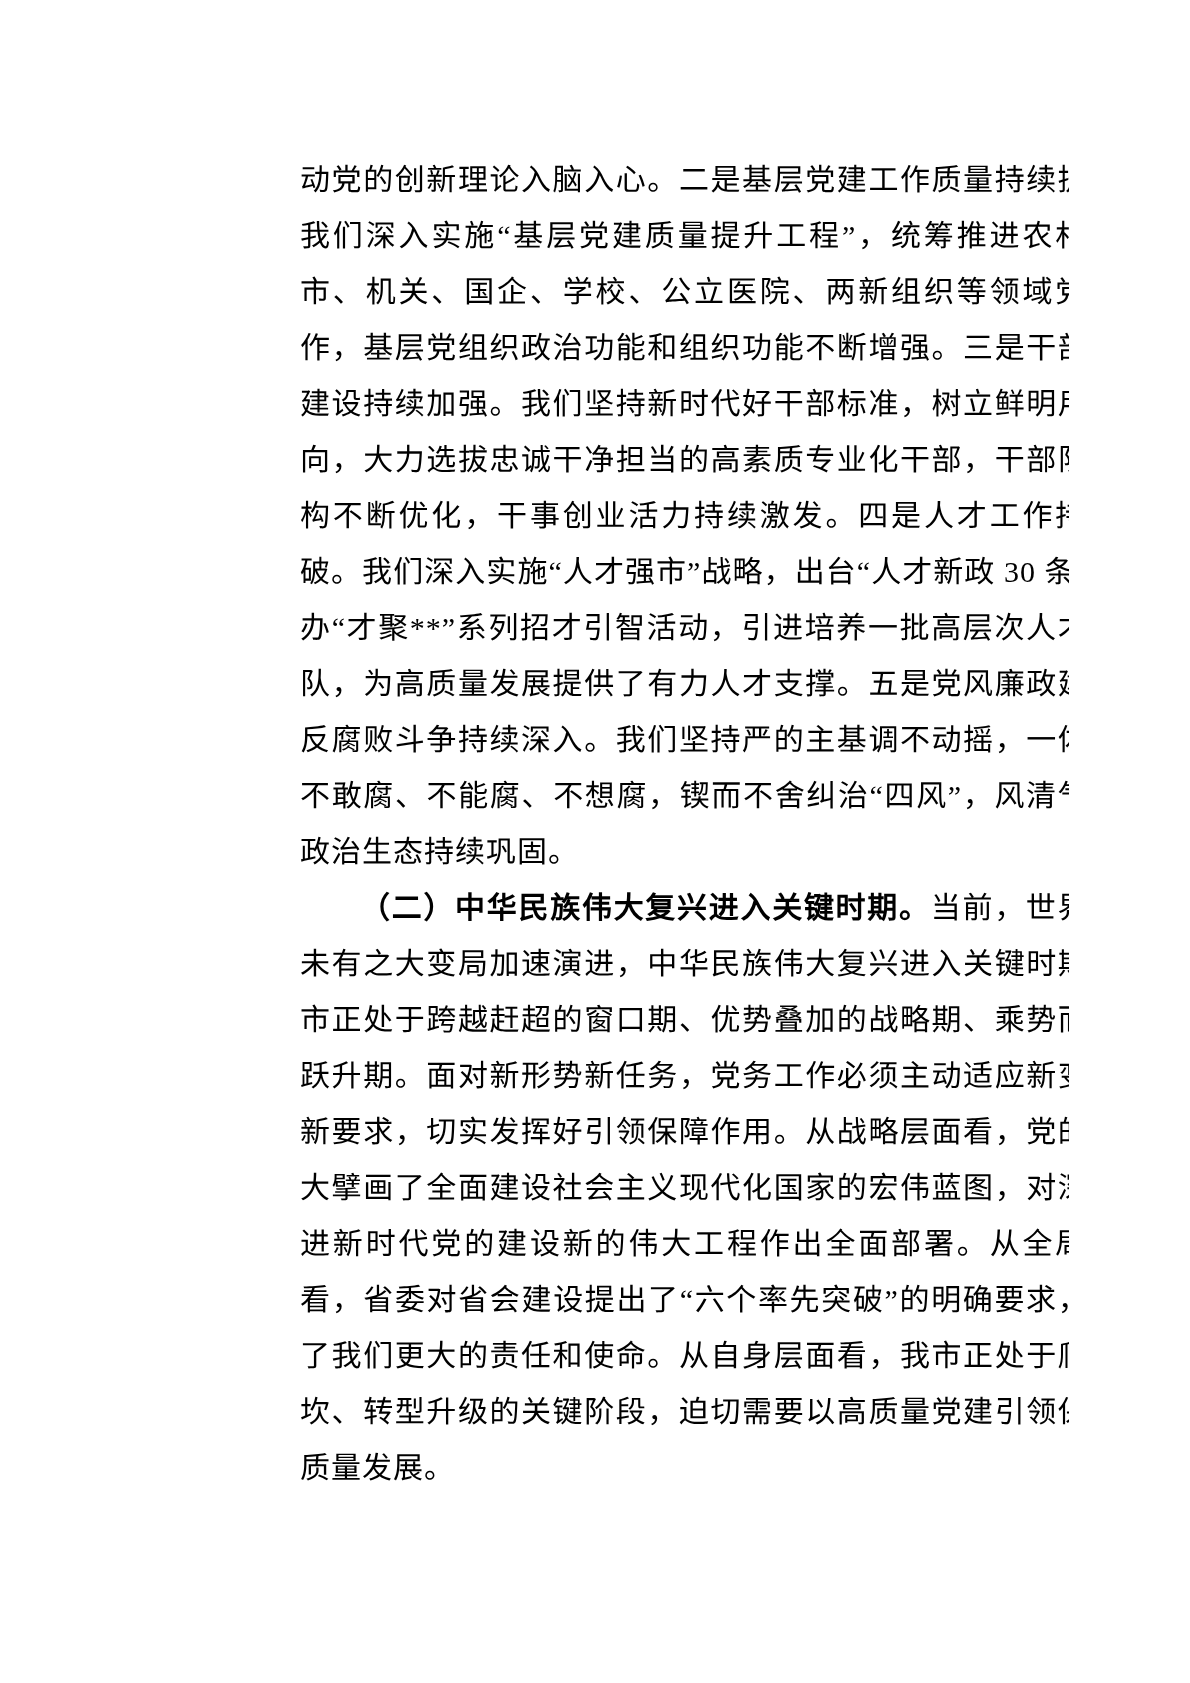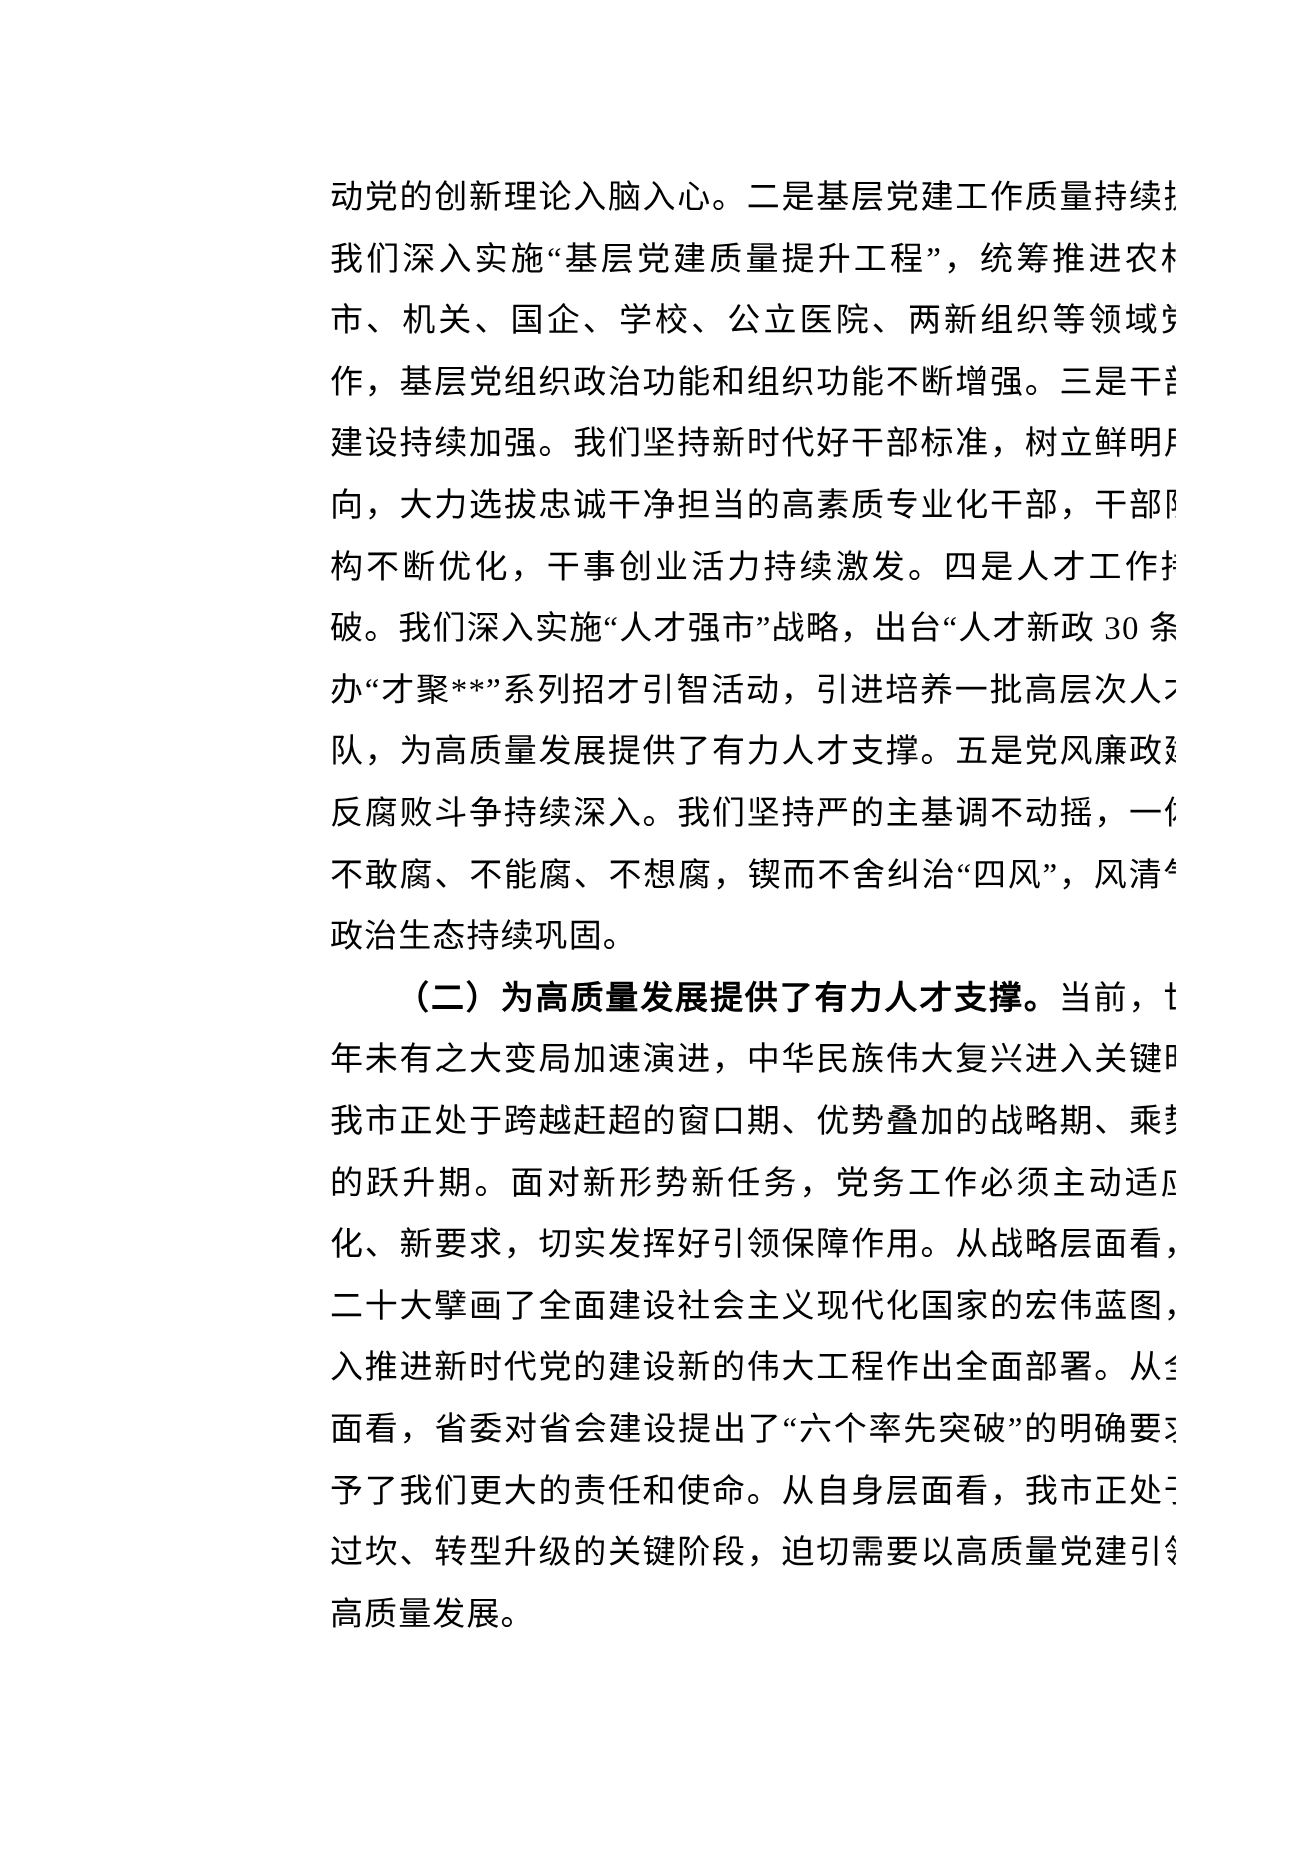--- a/index.html
+++ b/index.html
@@ -38,15 +38,15 @@
   .bold {
     font-weight: bold;
   }
 </style>
 </head>
 <body>
 
 <div class="page">
   <div class="doc-body">
       <p class="para"><span class="">动党的创新理论入脑入心。二是基层党建工作质量持续提升。我们深入实施“基层党建质量提升工程”，统筹推进农村、城市、机关、国企、学校、公立医院、两新组织等领域党建工作，基层党组织政治功能和组织功能不断增强。三是干部队伍建设持续加强。我们坚持新时代好干部标准，树立鲜明用人导向，大力选拔忠诚干净担当的高素质专业化干部，干部队伍结构不断优化，干事创业活力持续激发。四是人才工作持续突破。我们深入实施“人才强市”战略，出台“人才新政 30 条”，举办“才聚**”系列招才引智活动，引进培养一批高层次人才和团队，为高质量发展提供了有力人才支撑。五是党风廉政建设和反腐败斗争持续深入。我们坚持严的主基调不动摇，一体推进不敢腐、不能腐、不想腐，锲而不舍纠治“四风”，风清气正的政治生态持续巩固。</span></p>
-      <p class="para indent"><span class="bold">（二）为高质量发展提供了有力人才支撑。</span><span class="">当前，世界百年未有之大变局加速演进，中华民族伟大复兴进入关键时期，我市正处于跨越赶超的窗口期、优势叠加的战略期、乘势而上的跃升期。面对新形势新任务，党务工作必须主动适应新变化、新要求，切实发挥好引领保障作用。从战略层面看，党的二十大擘画了全面建设社会主义现代化国家的宏伟蓝图，对深入推进新时代党的建设新的伟大工程作出全面部署。从全局层面看，省委对省会建设提出了“六个率先突破”的明确要求，赋予了我们更大的责任和使命。从自身层面看，我市正处于爬坡过坎、转型升级的关键阶段，迫切需要以高质量党建引领保障高质量发展。</span></p>
+      <p class="para indent"><span class="bold">（二）中华民族伟大复兴进入关键时期。</span><span class="">当前，世界百年未有之大变局加速演进，中华民族伟大复兴进入关键时期，我市正处于跨越赶超的窗口期、优势叠加的战略期、乘势而上的跃升期。面对新形势新任务，党务工作必须主动适应新变化、新要求，切实发挥好引领保障作用。从战略层面看，党的二十大擘画了全面建设社会主义现代化国家的宏伟蓝图，对深入推进新时代党的建设新的伟大工程作出全面部署。从全局层面看，省委对省会建设提出了“六个率先突破”的明确要求，赋予了我们更大的责任和使命。从自身层面看，我市正处于爬坡过坎、转型升级的关键阶段，迫切需要以高质量党建引领保障高质量发展。</span></p>
     </div>
 </div>
 
 </body></html>

